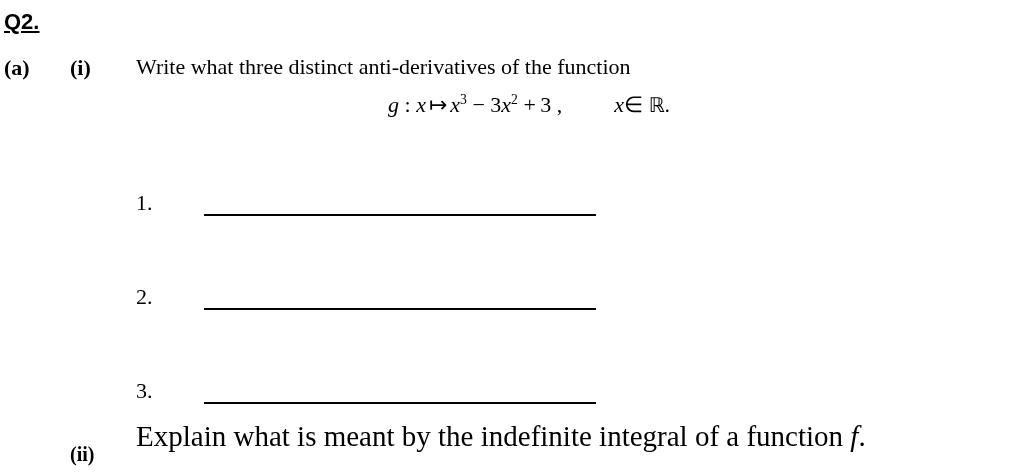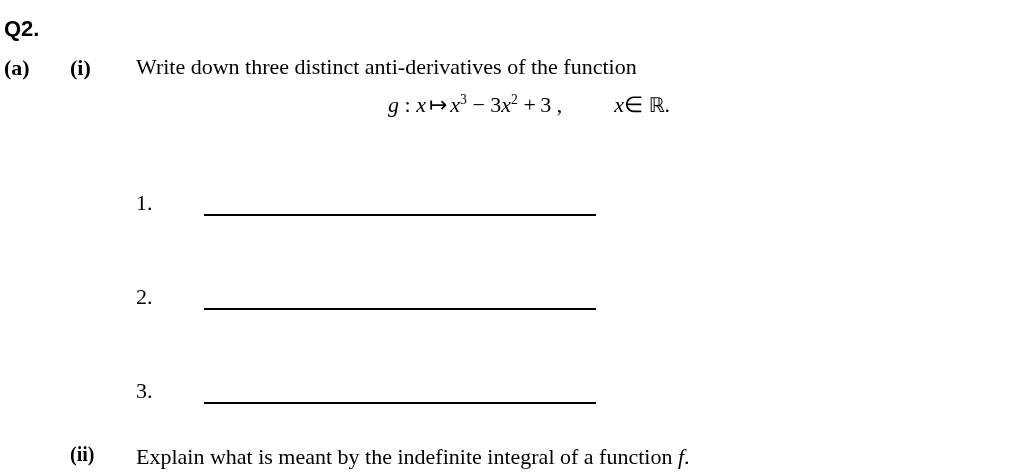--- a/index.html
+++ b/index.html
@@ -101,41 +101,41 @@
   .roman-ii-label {
     position: absolute;
     left: 70px;
     top: 443px;
     font-weight: bold;
     font-size: 20px;
   }
   .q-text-ii {
     position: absolute;
     left: 136px;
-    top: 444px;
-    font-size: 22px;
+    top: 420px;
+    font-size: 29px;
     white-space: nowrap;
     text-align: center;
   }
   .q-text-ii .fvar {
     font-style: italic;
   }
 </style>
 </head>
 <body>
 
 <div class="page">
 
-  <div class="q-title" style="left:4px;top:16px;">Q2.</div>
+  <div class="q-title" style="left:4px;top:9px;text-decoration:underline;">Q2.</div>
 
   <div class="part-a-label">(a)</div>
 
   <div class="roman-i-label">(i)</div>
 
-  <div class="q-text-i">Write down three distinct anti-derivatives of the function</div>
+  <div class="q-text-i">Write what three distinct anti-derivatives of the function</div>
 
   <div class="formula">
     <span class="it">g</span> : <span class="it">x</span><span class="mapsto">↦</span><span class="it">x</span><sup>3</sup> − 3<span class="it">x</span><sup>2</sup> + 3 ,<span class="gap"></span><span class="it">x</span>∈ <span class="blackboard">ℝ</span>.
   </div>
 
   <div class="answer-row" id="row1">
     <span class="answer-num">1.</span>
     <span class="answer-line"></span>
   </div>
 

